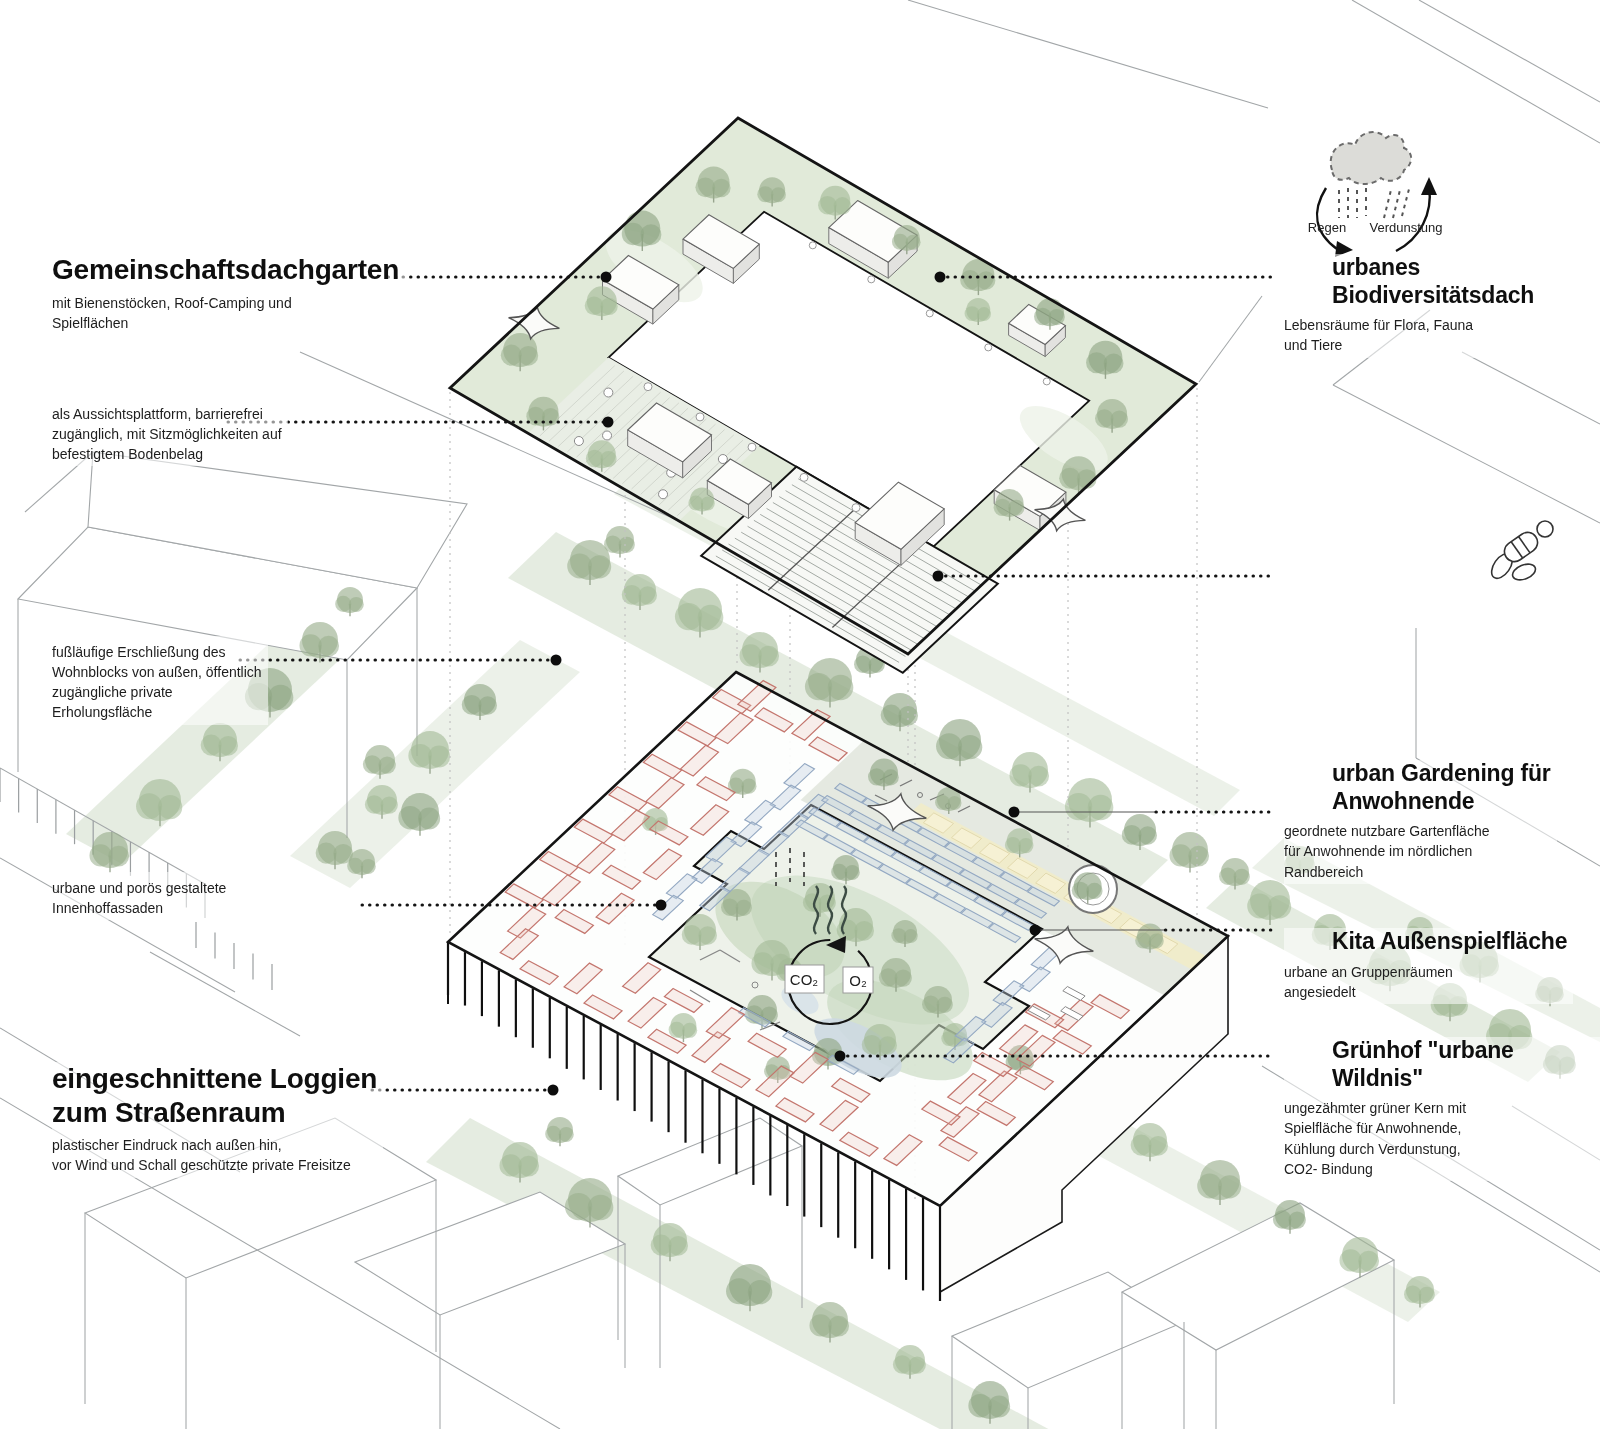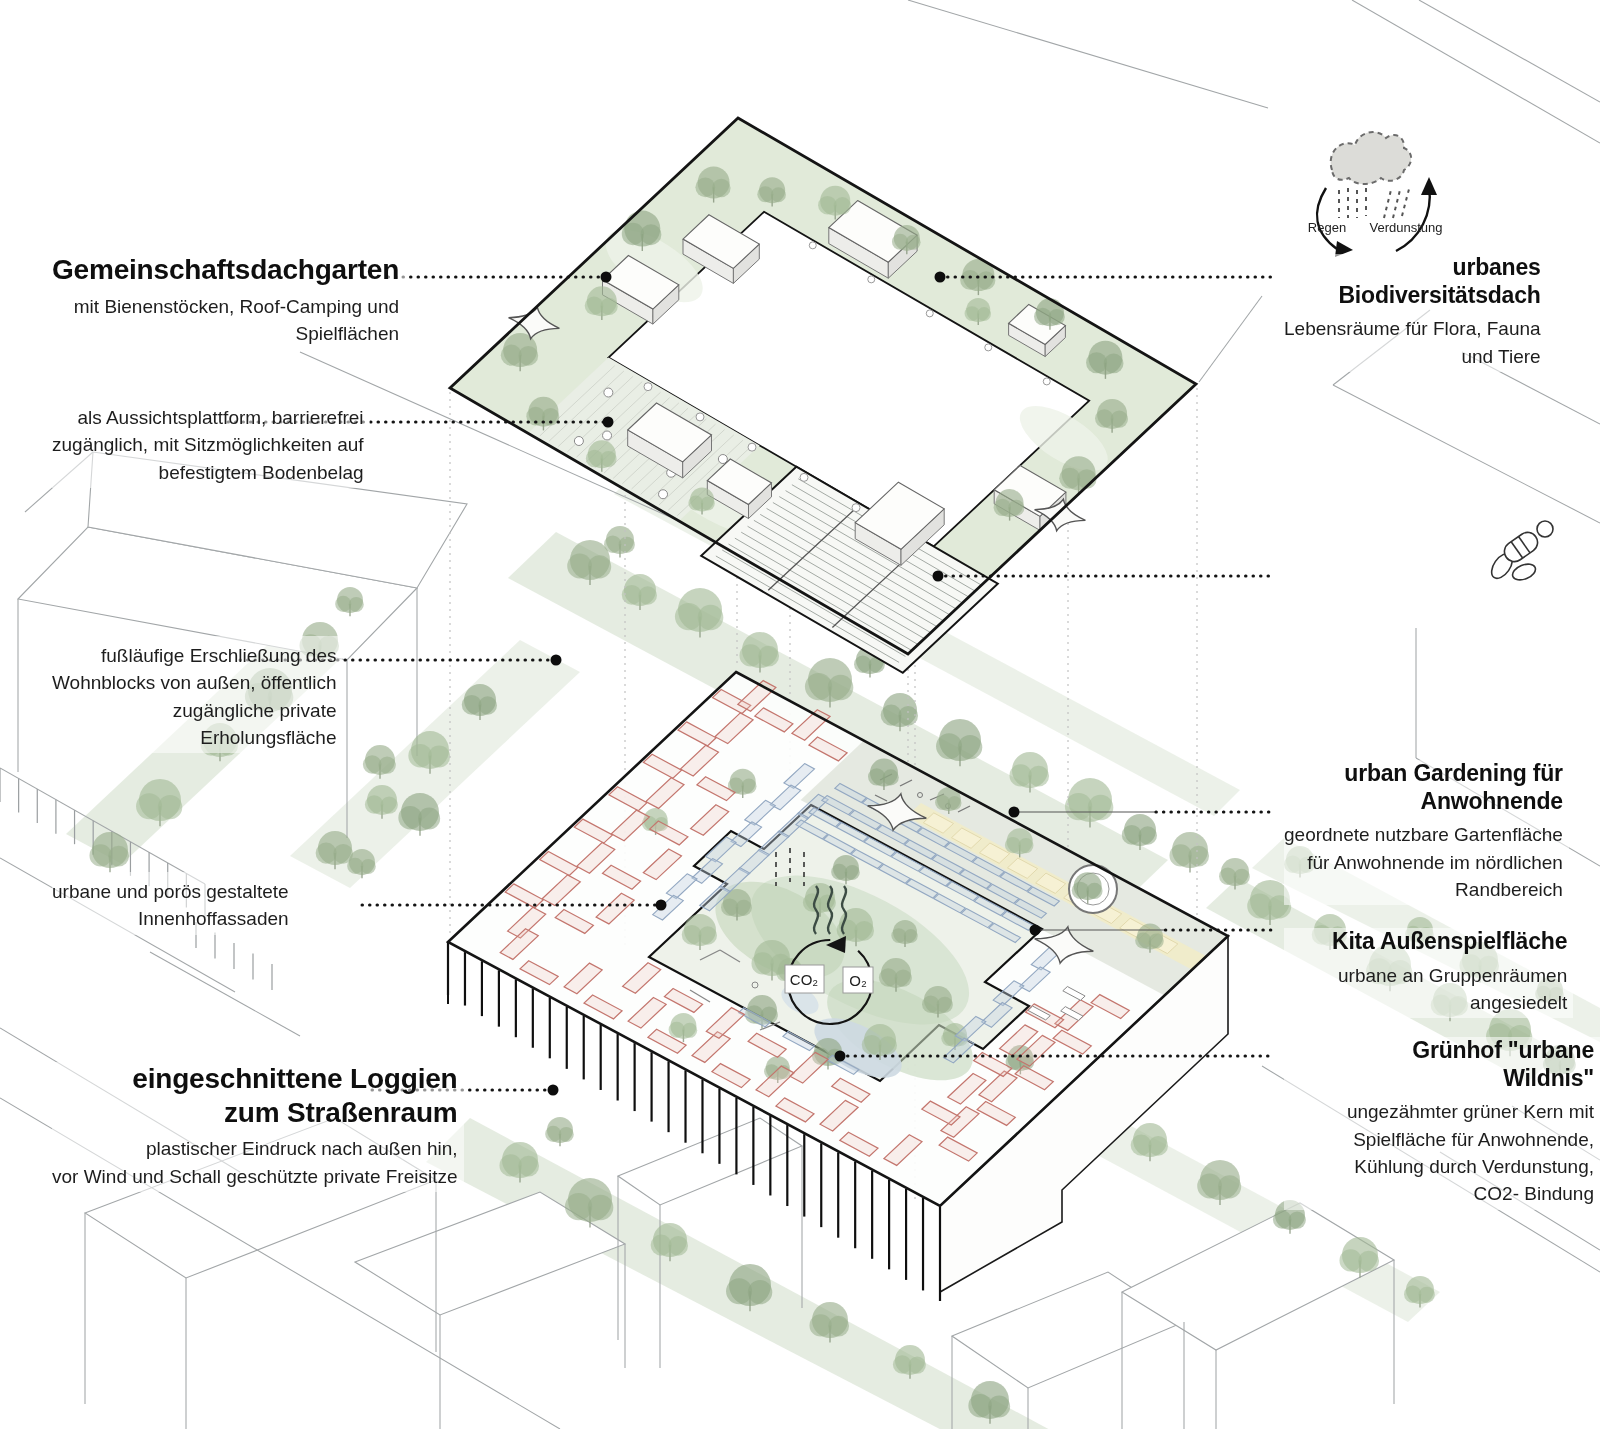--- a/index.html
+++ b/index.html
@@ -2,24 +2,24 @@
 <html><head>
 <meta charset="utf-8">
 <style>
   html,body{margin:0;padding:0;}
   body{
     width:1600px;height:1429px;position:relative;overflow:hidden;
     background:#ffffff;font-family:"Liberation Sans",sans-serif;color:#111;
   }
   #scene{position:absolute;left:0;top:0;}
   svg text{font-family:"Liberation Sans",sans-serif;}
-  #labels{position:absolute;left:0;top:0;width:1600px;height:1429px;pointer-events:none;text-align:right;}
+  #labels{position:absolute;left:0;top:0;width:1600px;height:1429px;pointer-events:none;}
   .ann{position:absolute;background:rgba(255,255,255,0.55);padding:0 6px 2px 0;}
   .ann .t{font-weight:700;font-size:28px;line-height:1.2;letter-spacing:-0.2px;white-space:pre-line;color:#0f0f0f;}
-  .ann .d{font-size:19px;line-height:1.44;margin-top:6px;white-space:pre-line;color:#1d1d1d;}
+  .ann .d{font-size:14px;line-height:1.44;margin-top:6px;white-space:pre-line;color:#1d1d1d;}
   .ann.right .t{font-size:23px;margin-left:48px;}
 </style>
 </head>
 <body>
 
 <svg id="scene" width="1600" height="1429" viewBox="0 0 1600 1429">
   <g id="g-strips">
       <polygon fill="rgba(196,212,186,0.44)" points="556.0,532.0 1168.0,860.0 1120.0,906.0 508.0,578.0"></polygon>
       <polygon fill="rgba(203,217,193,0.36)" points="640.0,468.0 1240.0,790.0 1214.0,816.0 614.0,494.0"></polygon>
       <polygon fill="rgba(196,212,186,0.44)" points="296.0,618.0 352.0,648.0 122.0,864.0 66.0,834.0"></polygon>

